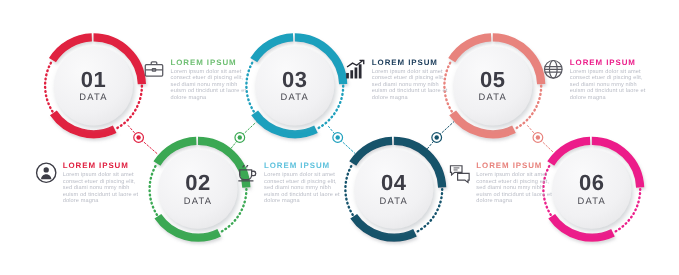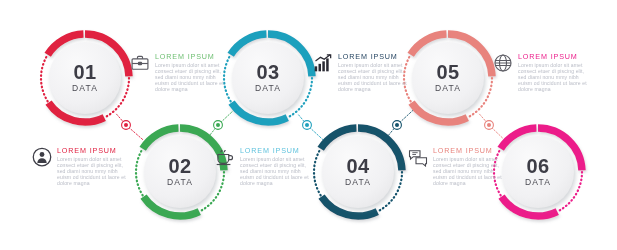--- a/index.html
+++ b/index.html
@@ -17,21 +17,21 @@
     font-family:"Liberation Sans", sans-serif;
     font-size:20px;font-weight:bold;fill:#3d3d46;letter-spacing:0.5px;
   }
   .node-sub{
     font-family:"Liberation Sans", sans-serif;
     font-size:8.5px;font-weight:normal;fill:#4a4a52;letter-spacing:1.1px;
   }
 
   .txtblock{position:absolute;}
   .txtblock .head{
-    font-size:7.2px;font-weight:normal;letter-spacing:0.85px;
+    font-size:7.2px;font-weight:bold;letter-spacing:0.85px;
     margin:0 0 2px 0;line-height:9px;white-space:nowrap;
   }
   .txtblock .body{
     font-size:5.1px;line-height:5.9px;color:#b9bcc6;
     margin:0;width:74px;letter-spacing:0.12px;
   }
   .icon-wrap{position:absolute;}
 </style>
 </head>
 <body>

